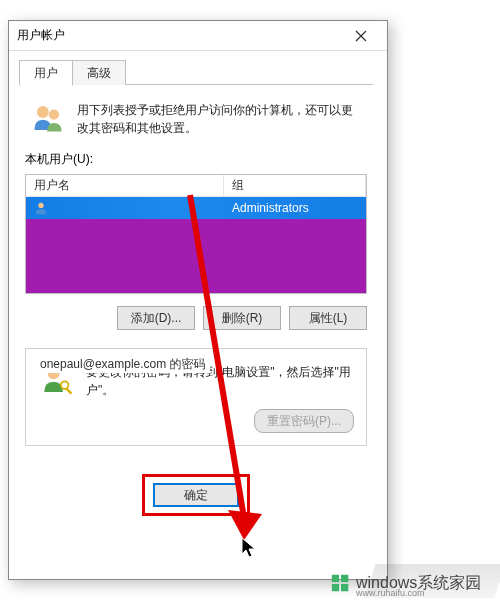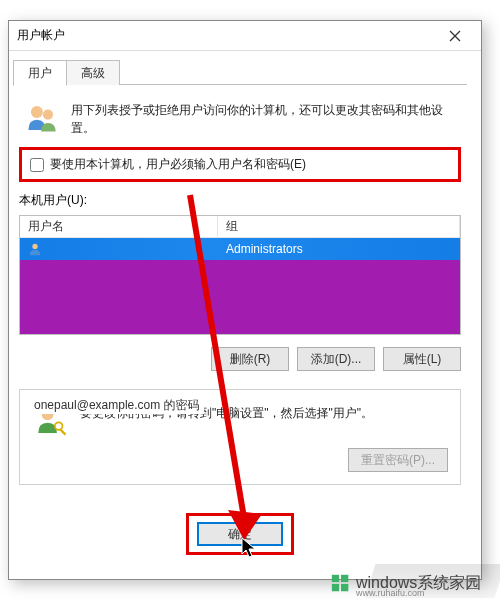--- a/index.html
+++ b/index.html
@@ -9,21 +9,21 @@
     height: 604px;
     font-family: "Microsoft YaHei", "Segoe UI", sans-serif;
     font-size: 12px;
     background: #fff;
     position: relative;
     overflow: hidden;
   }
   .dialog {
     position: absolute;
     left: 8px; top: 20px;
-    width: 474px; height: 560px;
+    width: 380px; height: 560px;
     border: 1px solid #888;
     background: #fff;
     box-shadow: 4px 4px 14px rgba(0,0,0,0.25);
   }
   .titlebar {
     height: 30px;
     display: flex;
     align-items: center;
     padding: 0 8px;
     border-bottom: 1px solid #ddd;
@@ -31,21 +31,21 @@
     color: #000;
   }
   .titlebar .spacer { flex: 1; }
   .close-btn {
     width: 36px; height: 28px;
     display: flex; align-items: center; justify-content: center;
     font-size: 14px; color: #333;
     cursor: pointer;
   }
   .client {
-    padding: 8px 14px 12px 4px;
+    padding: 8px 14px 12px 10px;
   }
   .tabstrip {
     display: flex;
     align-items: flex-end;
     position: relative;
     height: 26px;
   }
   .tabstrip::after {
     content: "";
     position: absolute;
@@ -156,20 +156,21 @@
     font-size: 12px;
     border: 1px solid #adadad;
     background: #e7e7e7;
     color: #333;
     padding: 0 10px;
     cursor: pointer;
   }
   .win-btn.disabled {
     color: #a0a0a0;
     cursor: default;
+    border-radius: 9px;
   }
   .group-box {
     border: 1px solid #d0d0d0;
     padding: 14px 12px 12px 12px;
     position: relative;
     margin-top: 6px;
   }
   .group-title {
     position: absolute;
     top: -9px; left: 10px;
@@ -273,26 +274,20 @@
           <svg class="users-icon" viewBox="0 0 40 40">
             <circle cx="14" cy="13" r="7" fill="#f4c28b"></circle>
             <path d="M4 34 Q4 22 14 22 Q24 22 24 34 Z" fill="#4a90d9"></path>
             <circle cx="27" cy="16" r="6" fill="#f4c28b"></circle>
             <path d="M19 36 Q19 26 27 26 Q36 26 36 36 Z" fill="#7db36a"></path>
           </svg>
         </div>
         <div class="text">用下列表授予或拒绝用户访问你的计算机，还可以更改其密码和其他设置。</div>
       </div>
 
-      <div class="highlight-box">
-        <div class="check-row">
-          <input type="checkbox" id="reqlogin" style="">
-          <label for="reqlogin">要使用本计算机，用户必须输入用户名和密码(E)</label>
-        </div>
-      </div>
 
       <div class="subhead">本机用户(U):</div>
 
       <div class="list-frame">
         <div class="list-header">
           <div class="col col-name">用户名</div>
           <div class="col col-group">组</div>
         </div>
         <div class="list-row">
           <div class="cell cell-name">
@@ -300,22 +295,22 @@
               <circle cx="8" cy="5" r="3" fill="#f4c28b"></circle>
               <path d="M2 15 Q2 9 8 9 Q14 9 14 15 Z" fill="#4a90d9"></path>
             </svg>
             <span></span>
           </div>
           <div class="cell cell-group">Administrators</div>
         </div>
       </div>
 
       <div class="row-buttons">
+        <button class="win-btn">添加(D)...</button>
         <button class="win-btn">删除(R)</button>
-        <button class="win-btn">添加(D)...</button>
         <button class="win-btn">属性(L)</button>
       </div>
 
       <div class="group-box">
         <div class="group-title">onepaul@example.com 的密码</div>
         <div class="pw-row">
           <div class="iconcell">
             <svg width="34" height="34" viewBox="0 0 40 40">
               <circle cx="16" cy="12" r="7" fill="#f4c28b"></circle>
               <path d="M5 34 Q5 22 16 22 Q27 22 27 34 Z" fill="#4fa24a"></path>

